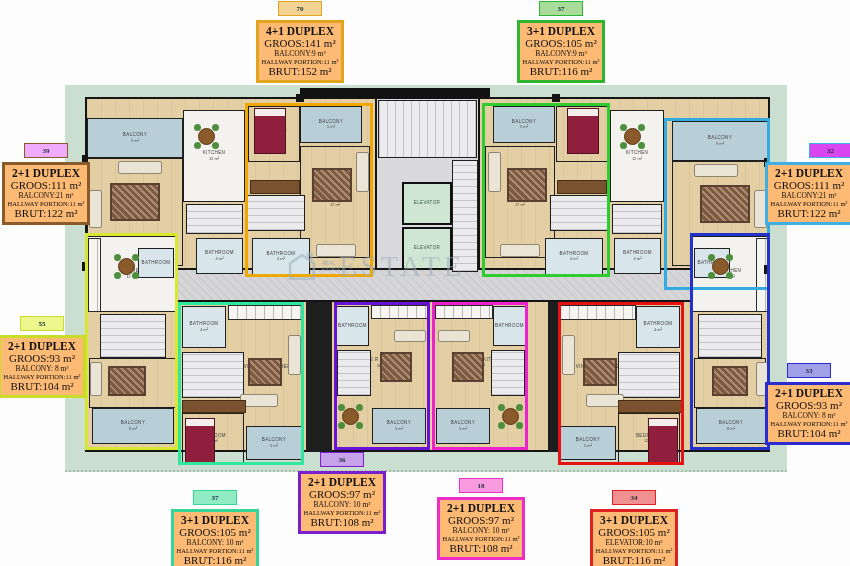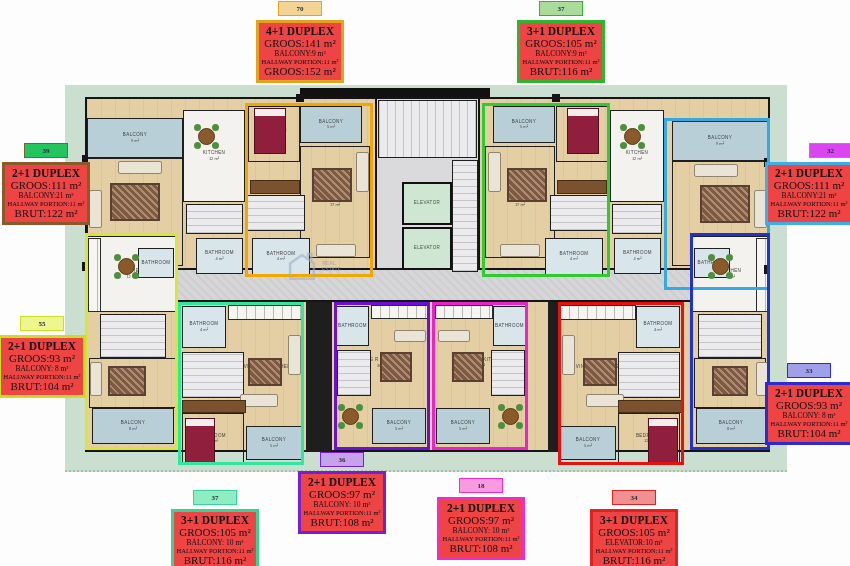--- a/index.html
+++ b/index.html
@@ -44,21 +44,21 @@
   .counter{position:absolute;background:#F6F5F2;border:1px solid #2a2a2a;z-index:3;
        background-image:repeating-linear-gradient(90deg,transparent 0 8px,rgba(0,0,0,.25) 8px 9px)}
 
   
   .uo{position:absolute;border:3px solid;box-sizing:border-box;pointer-events:none;z-index:6;background:transparent}
 
   
   .ulabel{position:absolute;z-index:10;display:flex;flex-direction:column;align-items:center}
   .chip{min-width:42px;padding:3px 0 2px;border:1.5px solid;text-align:center;
         font:bold 7px "Liberation Serif",serif;color:#1d2b3a;background:#eee}
-  .card{margin-top:4px;background:#ef4444;border:3px solid;padding:2px 3px 3px;text-align:center;line-height:1.15}
+  .card{margin-top:4px;background:#fdba74;border:3px solid;padding:2px 3px 3px;text-align:center;line-height:1.15}
   .t1{font:bold 11.5px "Liberation Serif",serif;color:#101010;white-space:nowrap}
   .t2{font:11px "Liberation Serif",serif;color:#101010;white-space:nowrap}
   .t3{font:7.5px "Liberation Serif",serif;color:#101010;white-space:nowrap}
   .t4{font:6.5px "Liberation Serif",serif;color:#101010;white-space:nowrap}
   .t5{font:11px "Liberation Serif",serif;color:#101010;white-space:nowrap}
 
   
   .wm{position:absolute;left:285px;top:250px;width:330px;display:flex;align-items:center;gap:3px;z-index:9;pointer-events:none}
   .wm-big{font:bold 33px "Liberation Serif",serif;color:rgba(148,164,182,.60);letter-spacing:2px;line-height:1}
   .wm-big2{font:29px "Liberation Serif",serif;color:rgba(158,172,188,.55);letter-spacing:4px;line-height:1}
@@ -319,46 +319,47 @@
   <div class="uo" style="left: 334px; top: 302px; width: 96px; height: 148px; border-color: rgb(106, 17, 216);"></div>
   <div class="uo" style="left: 432px; top: 302px; width: 96px; height: 148px; border-color: rgb(238, 34, 204);"></div>
   <div class="uo" style="left: 558px; top: 302px; width: 126px; height: 163px; border-color: rgb(232, 17, 17);"></div>
 
   <div class="wm">
     <svg width="34" height="32" viewBox="0 0 40 34" style="opacity:.6">
       <path d="M6 32 V14 L20 4 L34 14 V32 Z" fill="none" stroke="#9FB2C2" stroke-width="3"></path>
       <path d="M27 9 V3 h4 v9" fill="none" stroke="#9FB2C2" stroke-width="3"></path>
     </svg>
     <span class="wm-small">REAL ESTATE</span>
+    <span class="wm-big2">ESTATE</span>
   </div>
 
   <div class="ulabel" style="left:256px;top:1px;width:88px">
     <div class="chip" style="border-color: rgb(226, 164, 31); background-color: rgb(243, 212, 148);">70</div>
     <div class="card" style="border-color: rgb(226, 164, 31);">
       <div class="t1">4+1 DUPLEX</div>
       <div class="t2">GROOS:141 m²</div>
       <div class="t3">BALCONY:9 m²</div>
       <div class="t4">HALLWAY PORTION:11 m²</div>
-      <div class="t5">GROOS:152 m²</div>
+      <div class="t5">BRUT:152 m²</div>
     </div>
   </div>
 
   <div class="ulabel" style="left:520px;top:1px;width:82px">
     <div class="chip" style="border-color: rgb(47, 181, 47); background-color: rgb(169, 220, 155);">37</div>
     <div class="card" style="border-color: rgb(47, 181, 47);">
       <div class="t1">3+1 DUPLEX</div>
       <div class="t2">GROOS:105 m²</div>
       <div class="t3">BALCONY:9 m²</div>
       <div class="t4">HALLWAY PORTION:11 m²</div>
       <div class="t5">BRUT:116 m²</div>
     </div>
   </div>
 
   <div class="ulabel" style="left:2px;top:143px;width:88px">
-    <div class="chip" style="border-color: rgb(139, 90, 43); background-color: #22c55e;">39</div>
+    <div class="chip" style="border-color: rgb(139, 90, 43); background-color: #f0abfc;">39</div>
     <div class="card" style="border-color: rgb(139, 90, 43);">
       <div class="t1">2+1 DUPLEX</div>
       <div class="t2">GROOS:111 m²</div>
       <div class="t3">BALCONY:21 m²</div>
       <div class="t4">HALLWAY PORTION:11 m²</div>
       <div class="t5">BRUT:122 m²</div>
     </div>
   </div>
 
   <div class="ulabel" style="left:2px;top:316px;width:80px">

